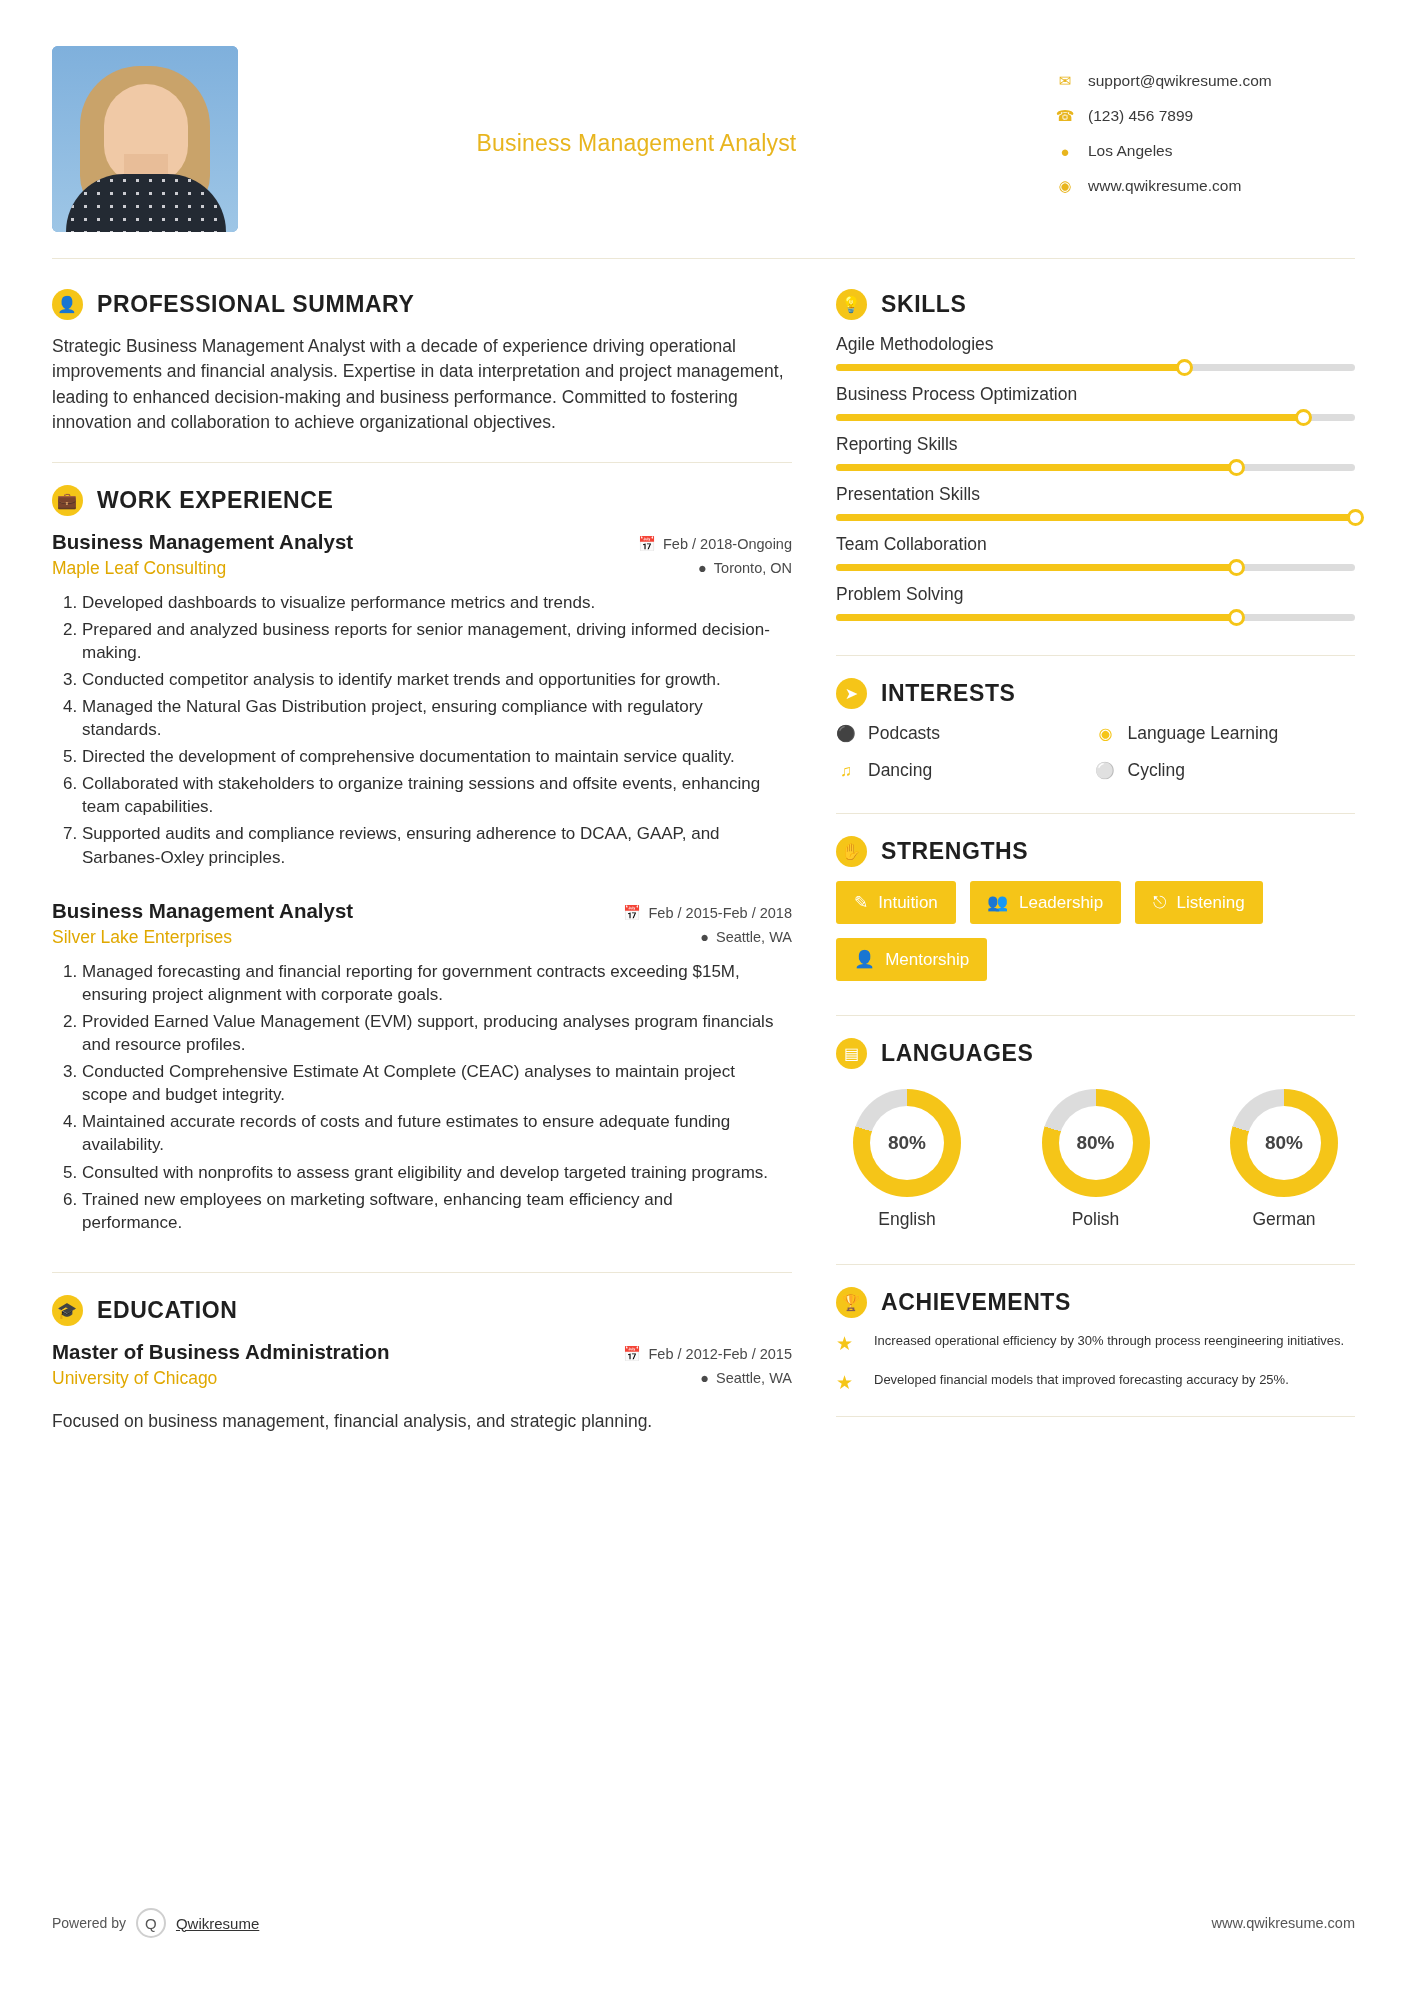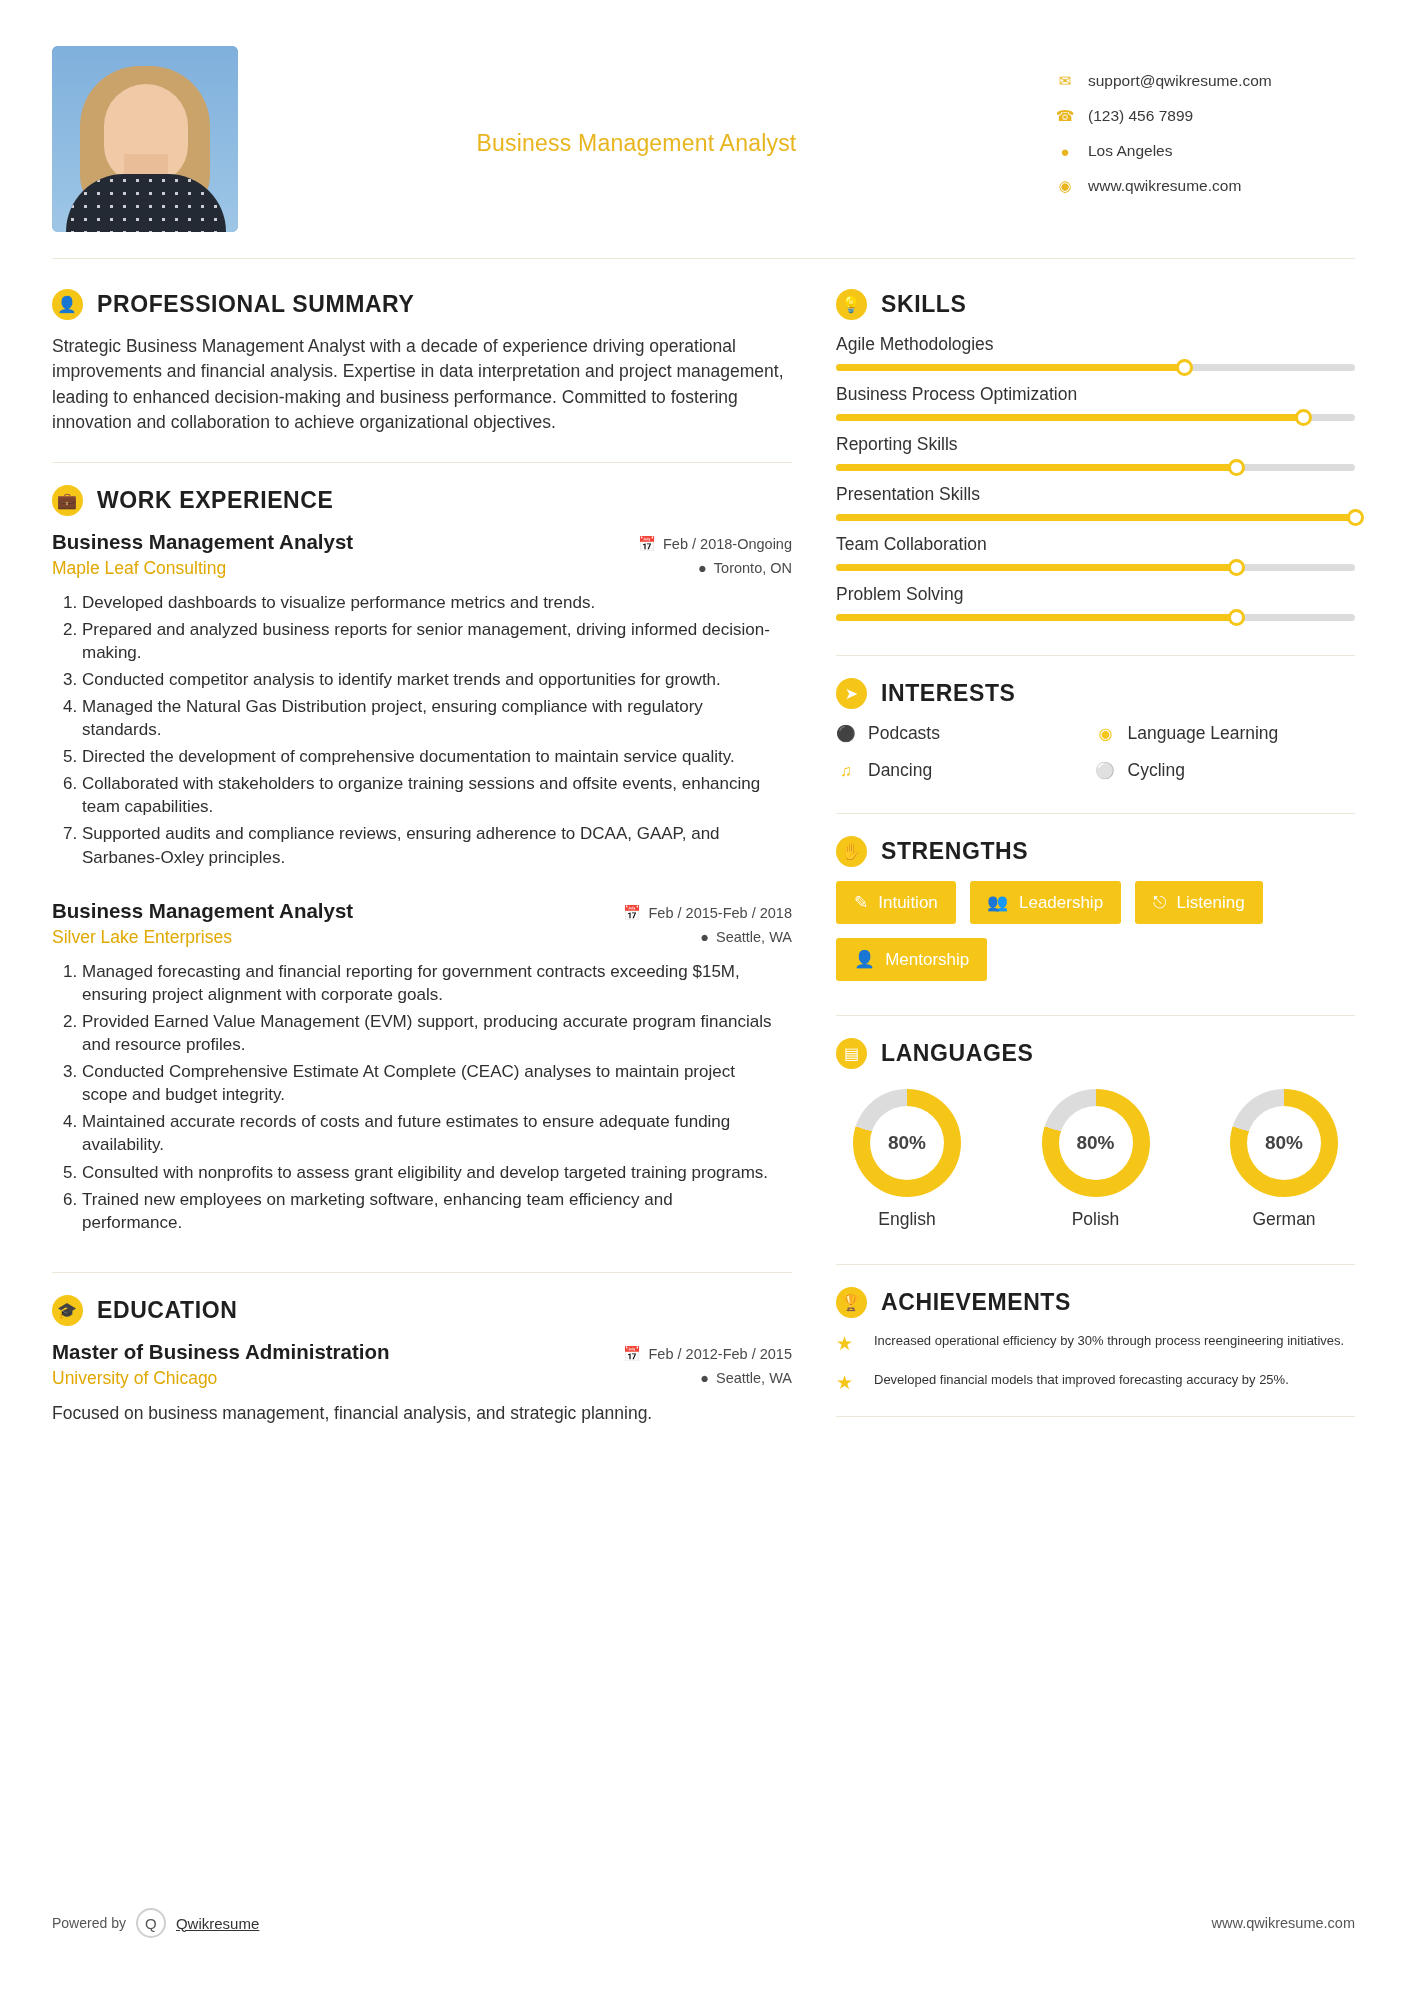--- a/index.html
+++ b/index.html
@@ -54,21 +54,21 @@
 
   .job { margin-bottom: 10px; }
   .job-top { display:flex; justify-content:space-between; align-items:baseline; }
   .job-title { font-size: 20.5px; font-weight:600; color:#1f1f1f; }
   .job-meta { font-size: 14.5px; color:#4a4a4a; display:flex; align-items:center; gap:7px;}
   .job-sub { display:flex; justify-content:space-between; align-items:center; margin-top: 4px; }
   .job-company { font-size: 17.5px; color:#e0a800; }
   ol.bullets { margin: 12px 16px 0 0; padding-left: 30px; }
   ol.bullets li { font-size: 17px; line-height:1.36; margin-bottom: 4px; color:#2f2f2f; }
 
-  .edu-desc { font-size: 17.5px; line-height:1.4; margin-top: 12px; color:#333; }
+  .edu-desc { font-size: 17.5px; line-height:1.4; margin-top: 20px; color:#333; }
 
   
   .skill { margin-bottom: 13px; }
   .skill-name { font-size: 17.5px; color:#333; margin-bottom: 9px; }
   .bar { position:relative; height: 7px; background:#dcdcdc; border-radius:4px; }
   .bar-fill { position:absolute; left:0; top:0; height:7px; background:#f5c518; border-radius:4px; }
   .bar-knob { position:absolute; top:-5px; width:17px; height:17px; border-radius:50%; background:#fff; border:3px solid #f5c518; transform: translateX(-8px); }
 
   
   .interests { display:flex; flex-wrap:wrap; row-gap: 16px; }
@@ -193,21 +193,21 @@
         </div>
         <div class="job-sub">
           <div class="job-company">Silver Lake Enterprises</div>
           <div class="job-meta">
             <span>●</span>
             <span>Seattle, WA</span>
           </div>
         </div>
         <ol class="bullets">
           <li>Managed forecasting and financial reporting for government contracts exceeding $15M, ensuring project alignment with corporate goals.</li>
-          <li>Provided Earned Value Management (EVM) support, producing accurate program financials and resource profiles.</li>
+          <li>Provided Earned Value Management (EVM) support, producing analyses program financials and resource profiles.</li>
           <li>Conducted Comprehensive Estimate At Complete (CEAC) analyses to maintain project scope and budget integrity.</li>
           <li>Maintained accurate records of costs and future estimates to ensure adequate funding availability.</li>
           <li>Consulted with nonprofits to assess grant eligibility and develop targeted training programs.</li>
           <li>Trained new employees on marketing software, enhancing team efficiency and performance.</li>
         </ol>
       </div>
 
       <div class="divider" style="margin-top:38px;"></div>
 
       <div class="sec-head">

